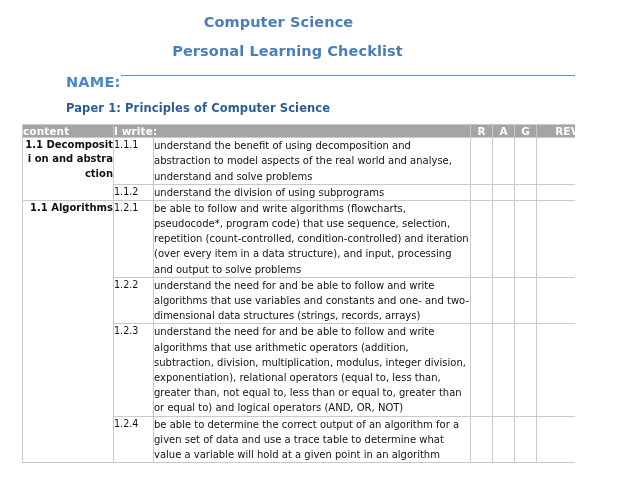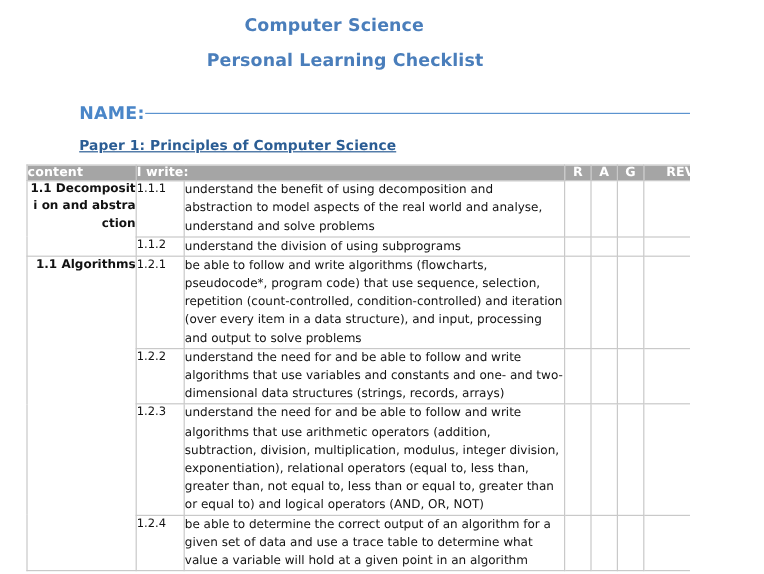--- a/index.html
+++ b/index.html
@@ -41,24 +41,24 @@
     font-weight: bold;
     color: #4a7ebb;
     letter-spacing: 0.1px;
     margin-top: 12px;
     padding-right: 18px;
     padding-left: 18px;
   }
 
   
   .name-row {
-    margin-top: 29px;
+    margin-top: 16px;
     padding-left: 66px;
     display: flex;
-    align-items: center;
+    align-items: flex-start;
   }
   .name-label {
     font-size: 14.5px;
     font-weight: bold;
     color: #4a86c8;
     letter-spacing: 0.2px;
     line-height: 1;
   }
   .name-rule {
     flex: 0 0 auto;
@@ -69,21 +69,20 @@
   }
 
   
   .paper-heading {
     margin-top: 12px;
     padding-left: 66px;
     font-size: 11.5px;
     font-weight: bold;
     color: #2b5d94;
     letter-spacing: 0.1px;
-    text-decoration: underline;
   }
 
   
   .table-wrap {
     margin-top: 9px;
     padding-left: 22px;
     padding-right: 17px;
     border-radius: 30px;
   }
   table.plc {

